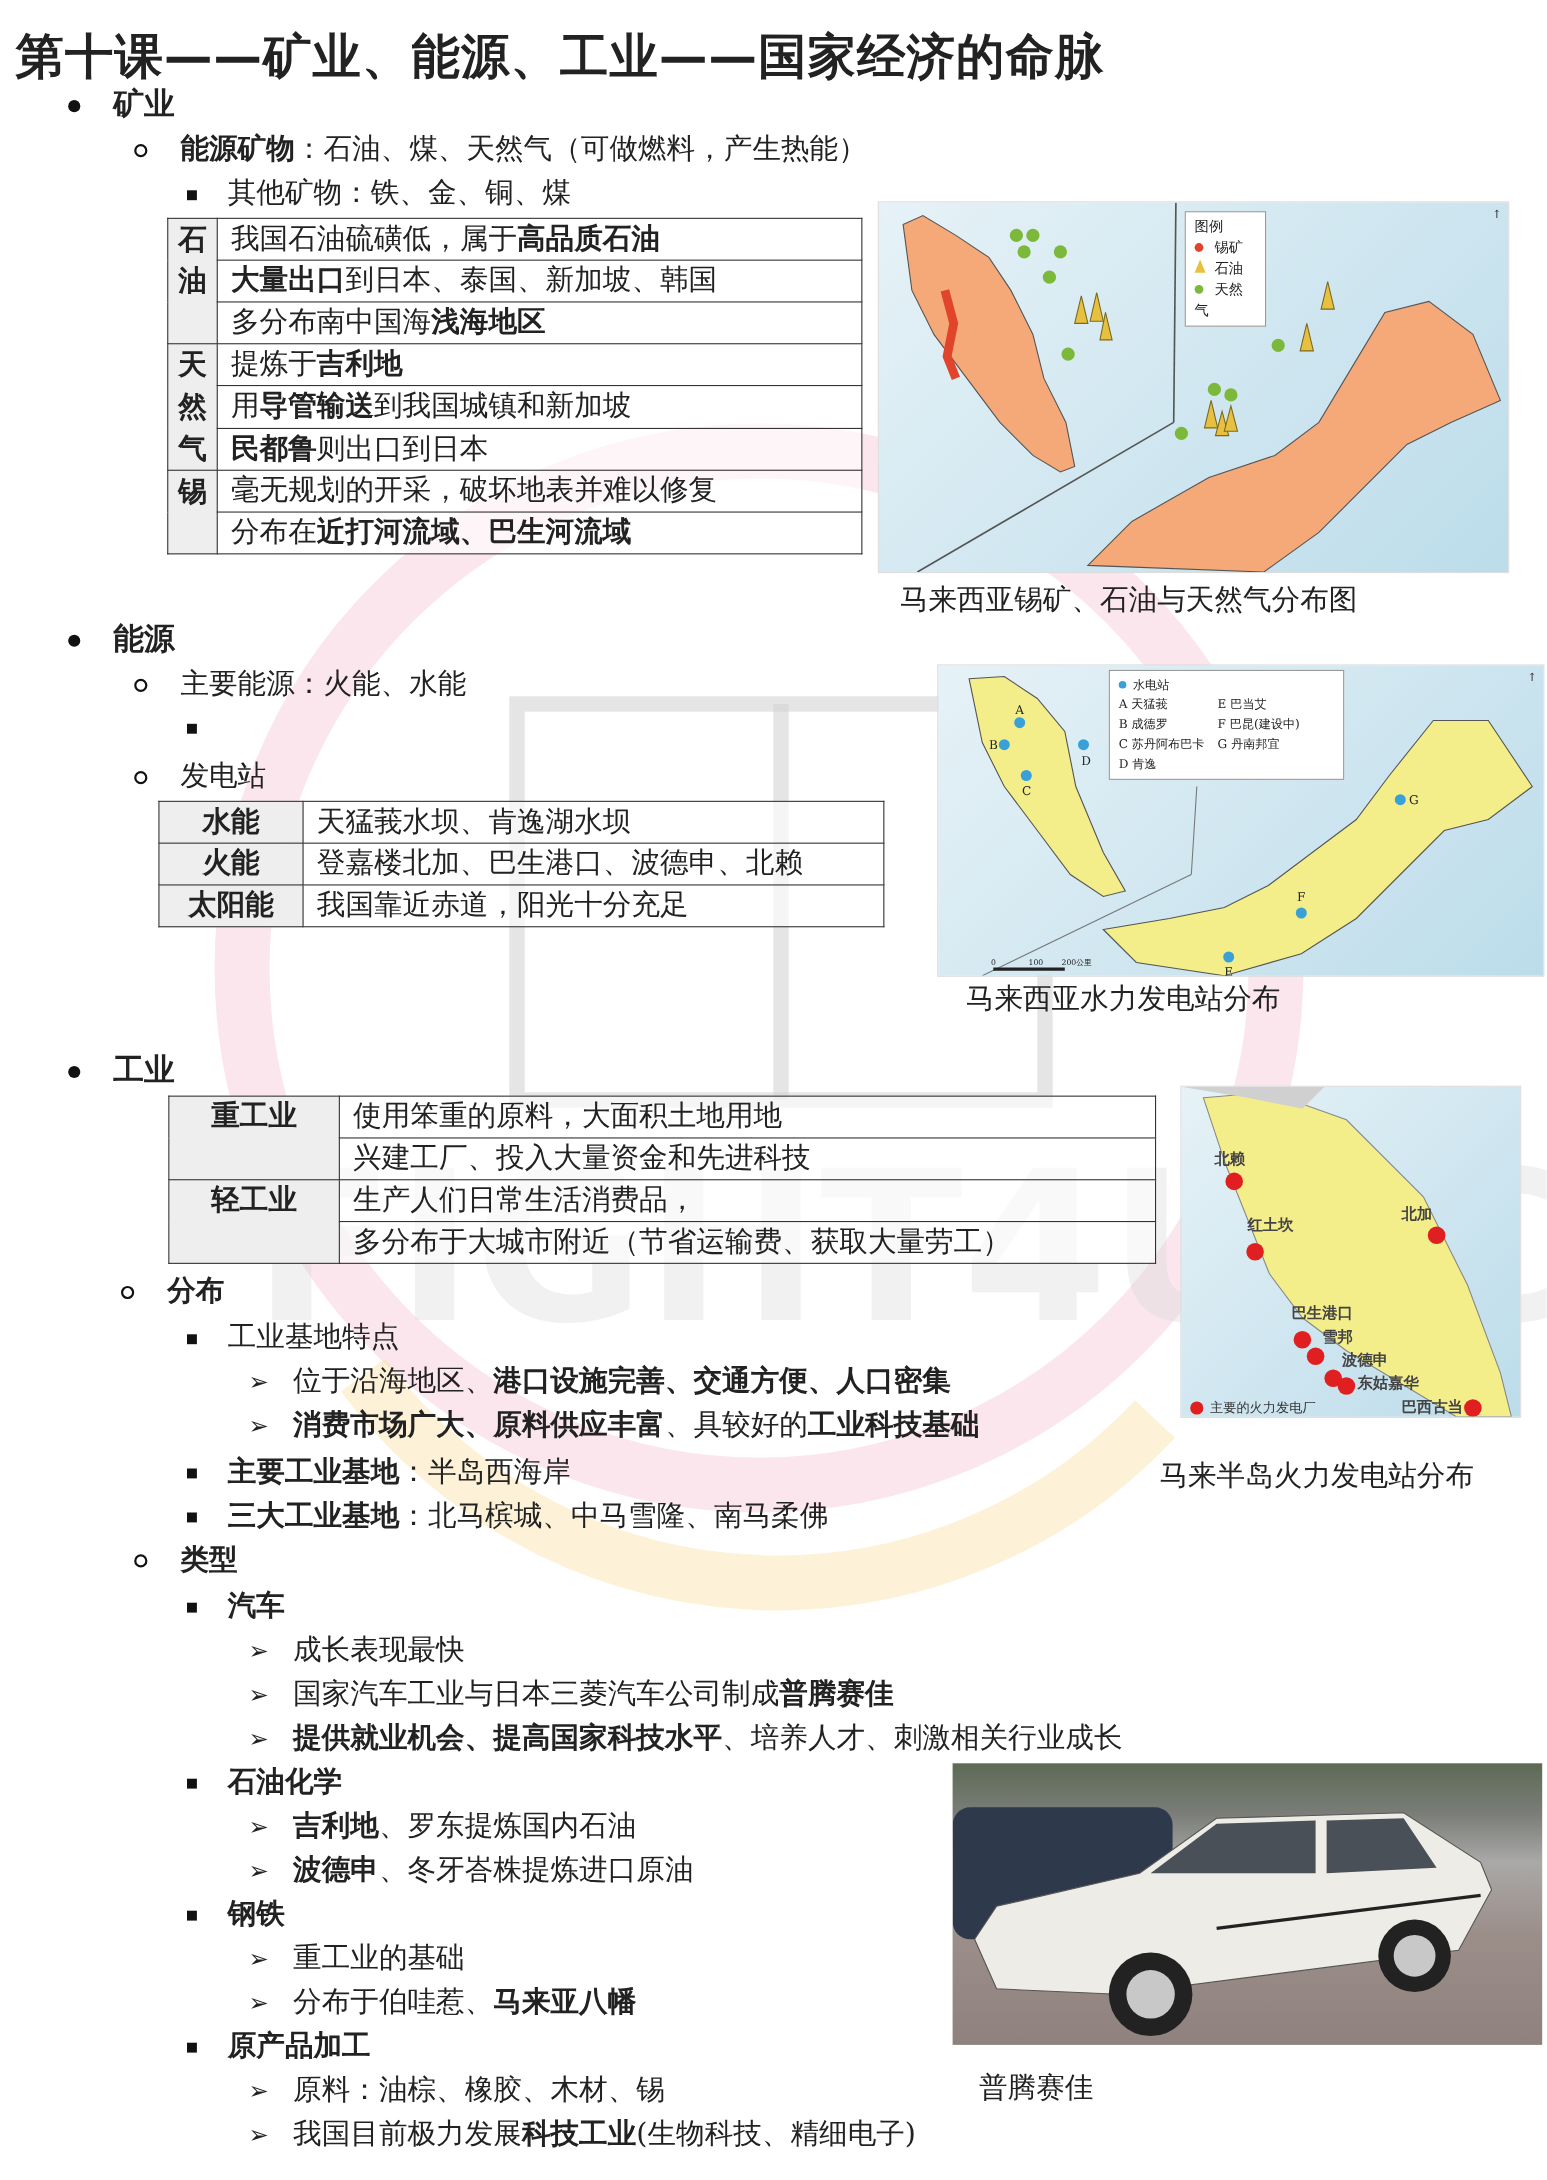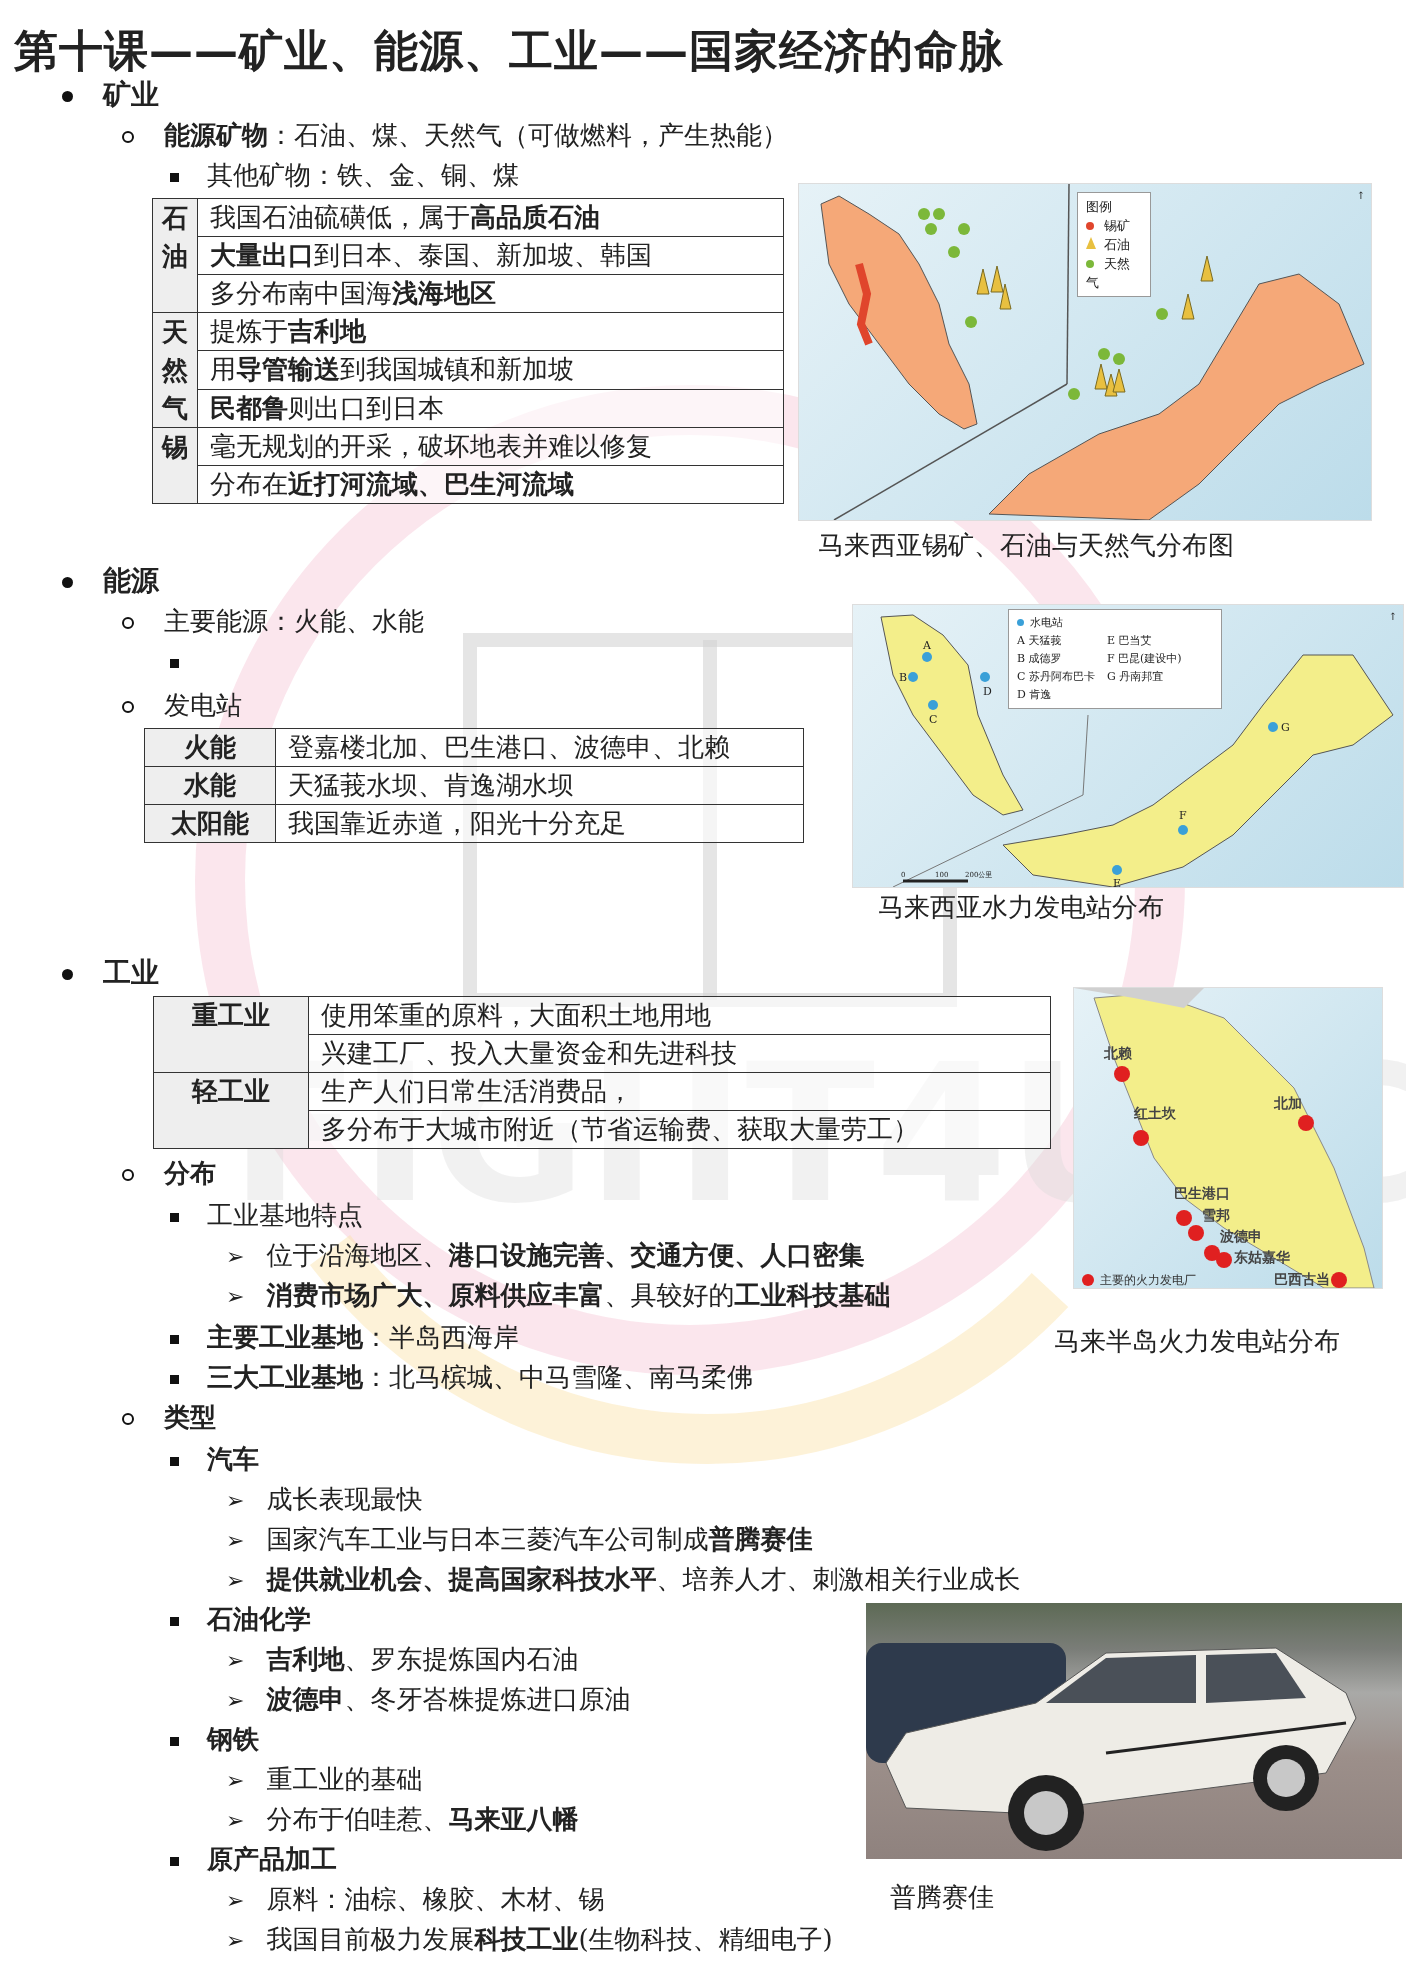--- a/index.html
+++ b/index.html
@@ -131,26 +131,26 @@
 <div class="abs l3" style="left:170px;top:646px;">
   <span class="bullet-square" style="margin-right:28px;vertical-align:middle;"></span>
 </div>
 <div class="abs l2" style="left:122px;top:688px;">
   <span class="bullet-circle" style="margin-right:30px;vertical-align:middle;"></span><span>发电站</span>
 </div>
 
 <table class="t" style="left:144px;top:728px;width:660px;">
   <tbody>
       <tr>
+        <td class="hd">水能</td>
+        <td>天猛莪水坝、肯逸湖水坝</td>
+      </tr>
+  <tr>
         <td class="hd" style="width:106px;">火能</td>
         <td>登嘉楼北加、巴生港口、波德申、北赖</td>
-      </tr>
-  <tr>
-        <td class="hd">水能</td>
-        <td>天猛莪水坝、肯逸湖水坝</td>
       </tr>
   <tr>
         <td class="hd">太阳能</td>
         <td>我国靠近赤道，阳光十分充足</td>
       </tr>
 </tbody>
   </table>
 
 <div class="map" style="left:852px;top:604px;width:550px;height:282px;background:linear-gradient(135deg,#e6f2f7,#bcdcea);">
   <svg width="550" height="282">
@@ -220,21 +220,21 @@
   <tr>
     <td class="hd" rowspan="2" style="vertical-align:top;">轻工业</td>
     <td>生产人们日常生活消费品，</td>
   </tr>
   <tr>
         <td>多分布于大城市附近（节省运输费、获取大量劳工）</td>
       </tr>
 </tbody>
   </table>
 
-<div class="abs l2" style="left:122px;top:1156px;">
+<div class="abs l2" style="left:110px;top:1156px;">
   <span class="bullet-circle" style="margin-right:30px;vertical-align:middle;"></span><span class="b">分布</span>
 </div>
 <div class="abs l3" style="left:170px;top:1198px;text-align:center;">
   <span class="bullet-square" style="margin-right:28px;vertical-align:middle;"></span><span>工业基地特点</span>
 </div>
 <div class="abs l4" style="left:226px;top:1238px;">
   <span class="bullet-arrow" style="margin-right:22px;">➢</span><span>位于沿海地区、</span><span class="b">港口设施完善、交通方便、人口密集</span>
 </div>
 <div class="abs l4" style="left:226px;top:1278px;">
   <span class="bullet-arrow" style="margin-right:22px;">➢</span><span class="b">消费市场广大、原料供应丰富</span><span>、具较好的</span><span class="b">工业科技基础</span>

